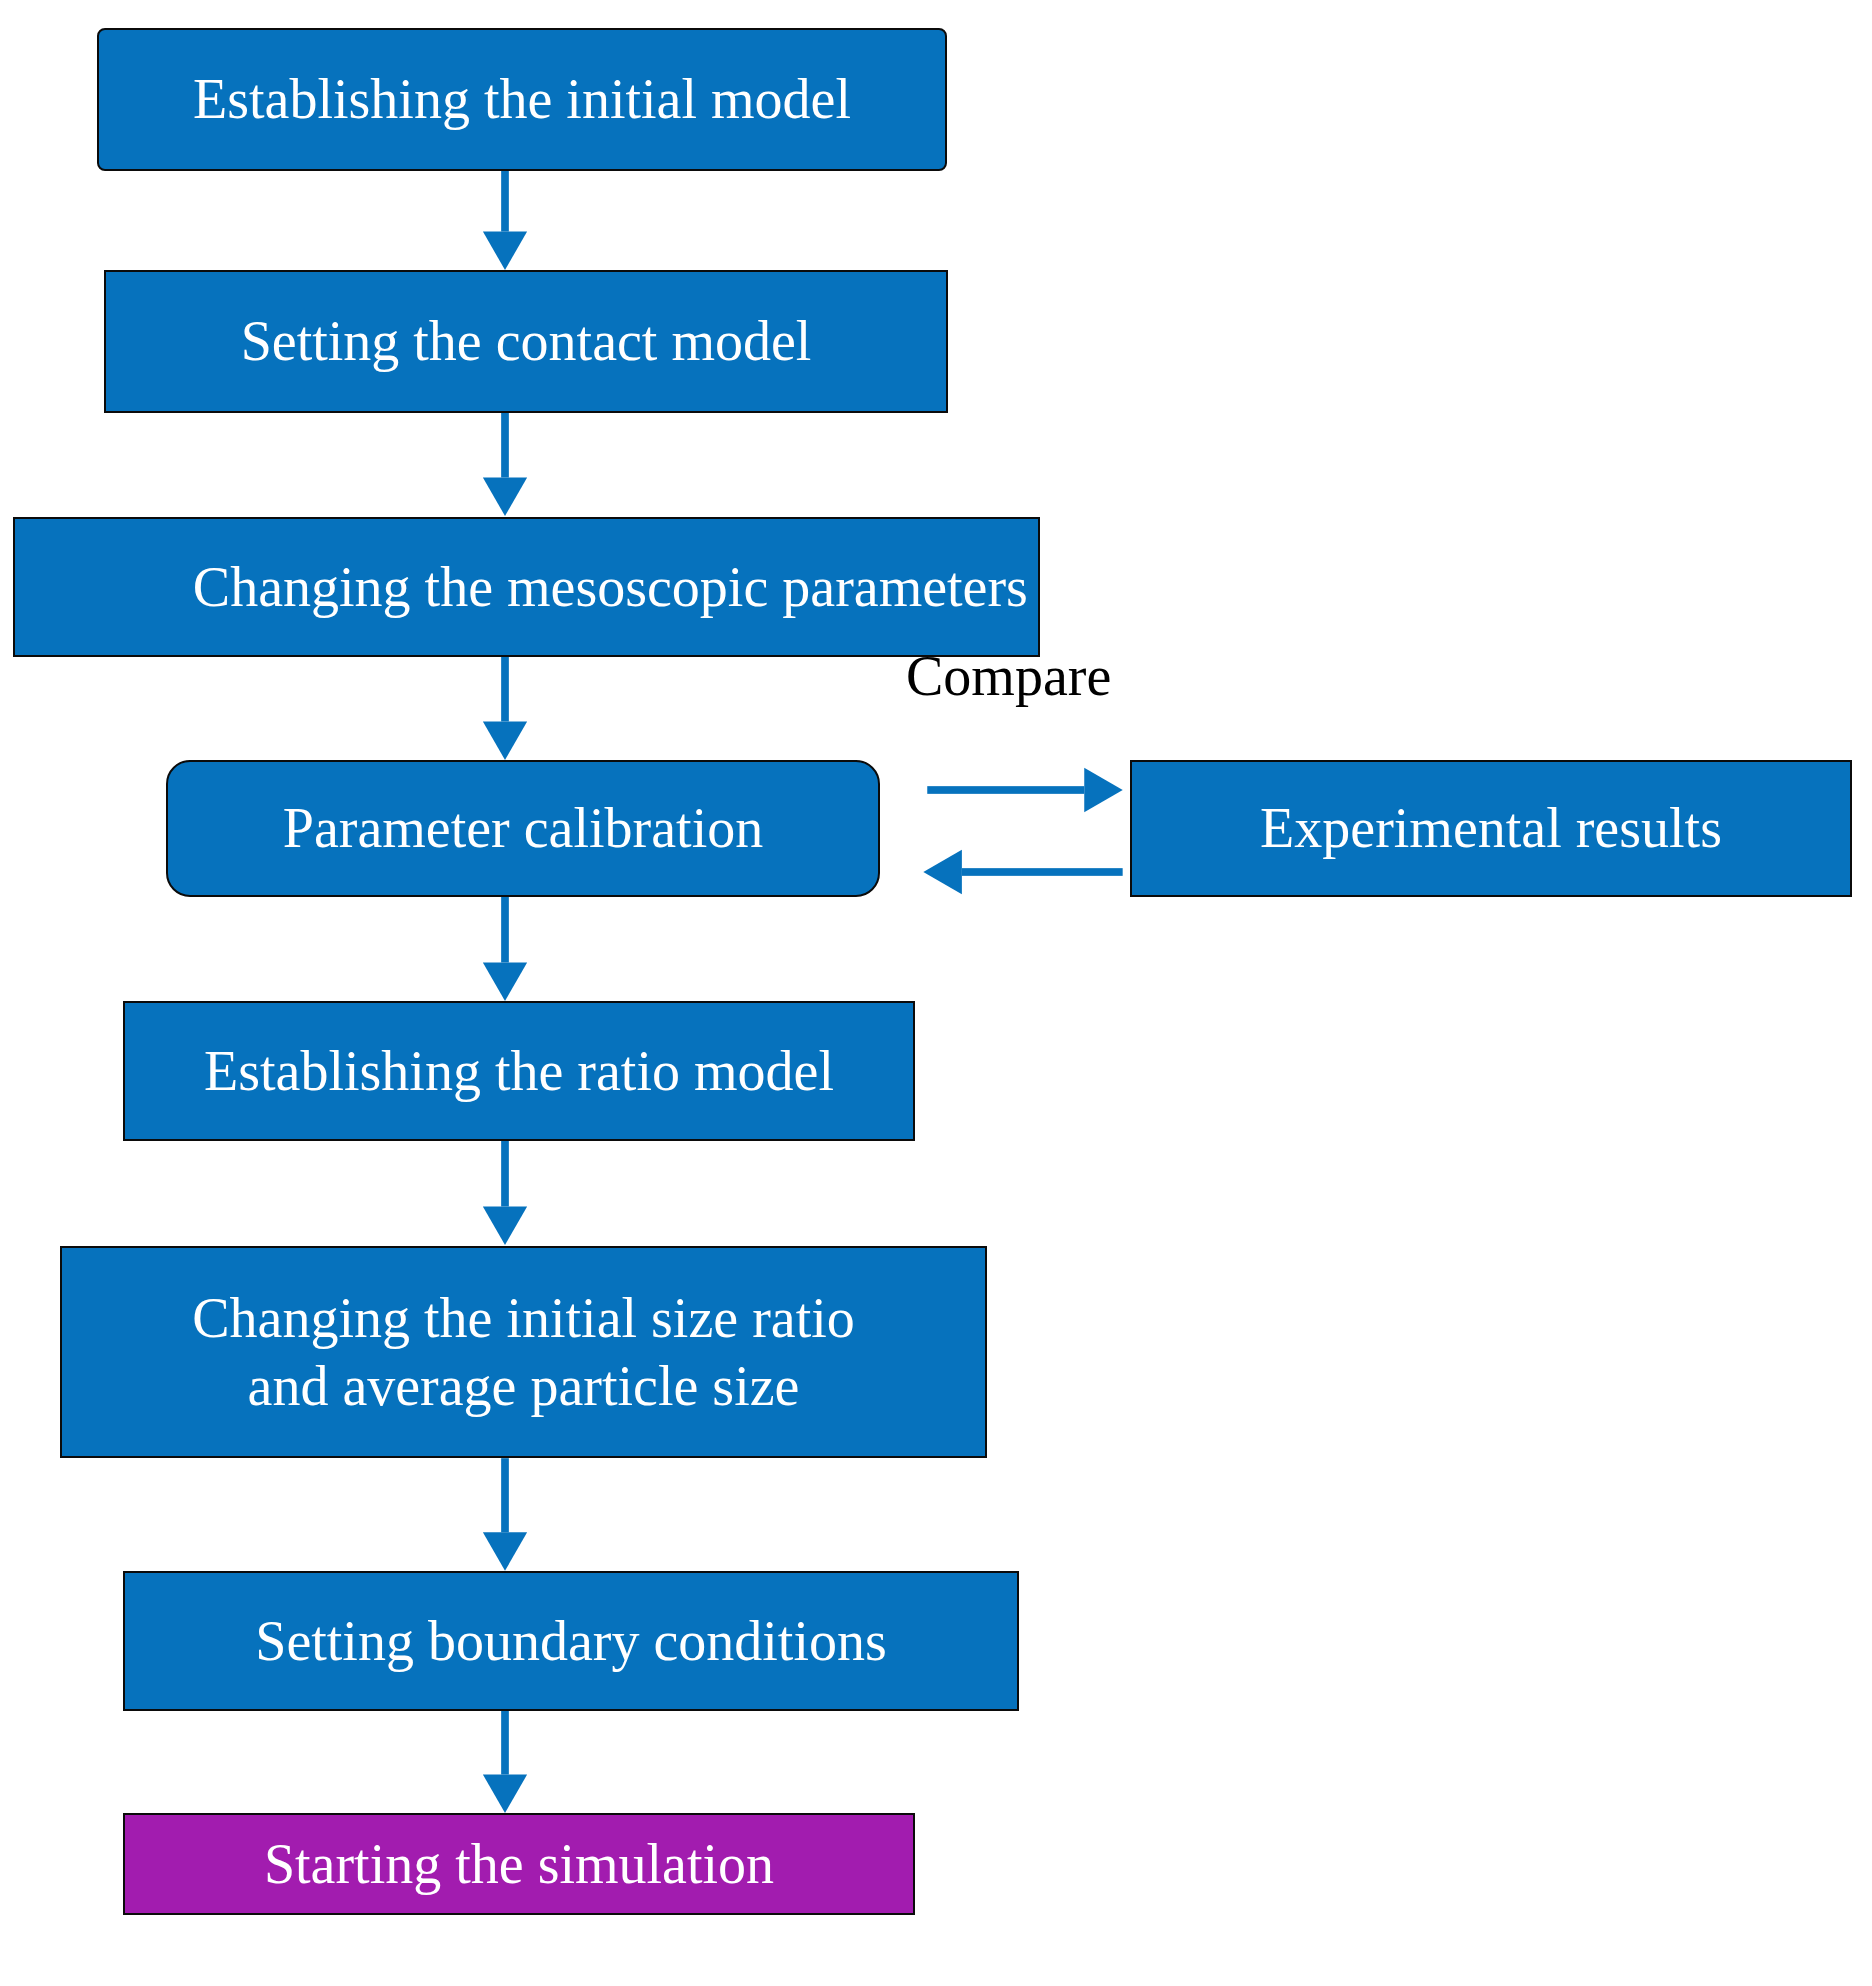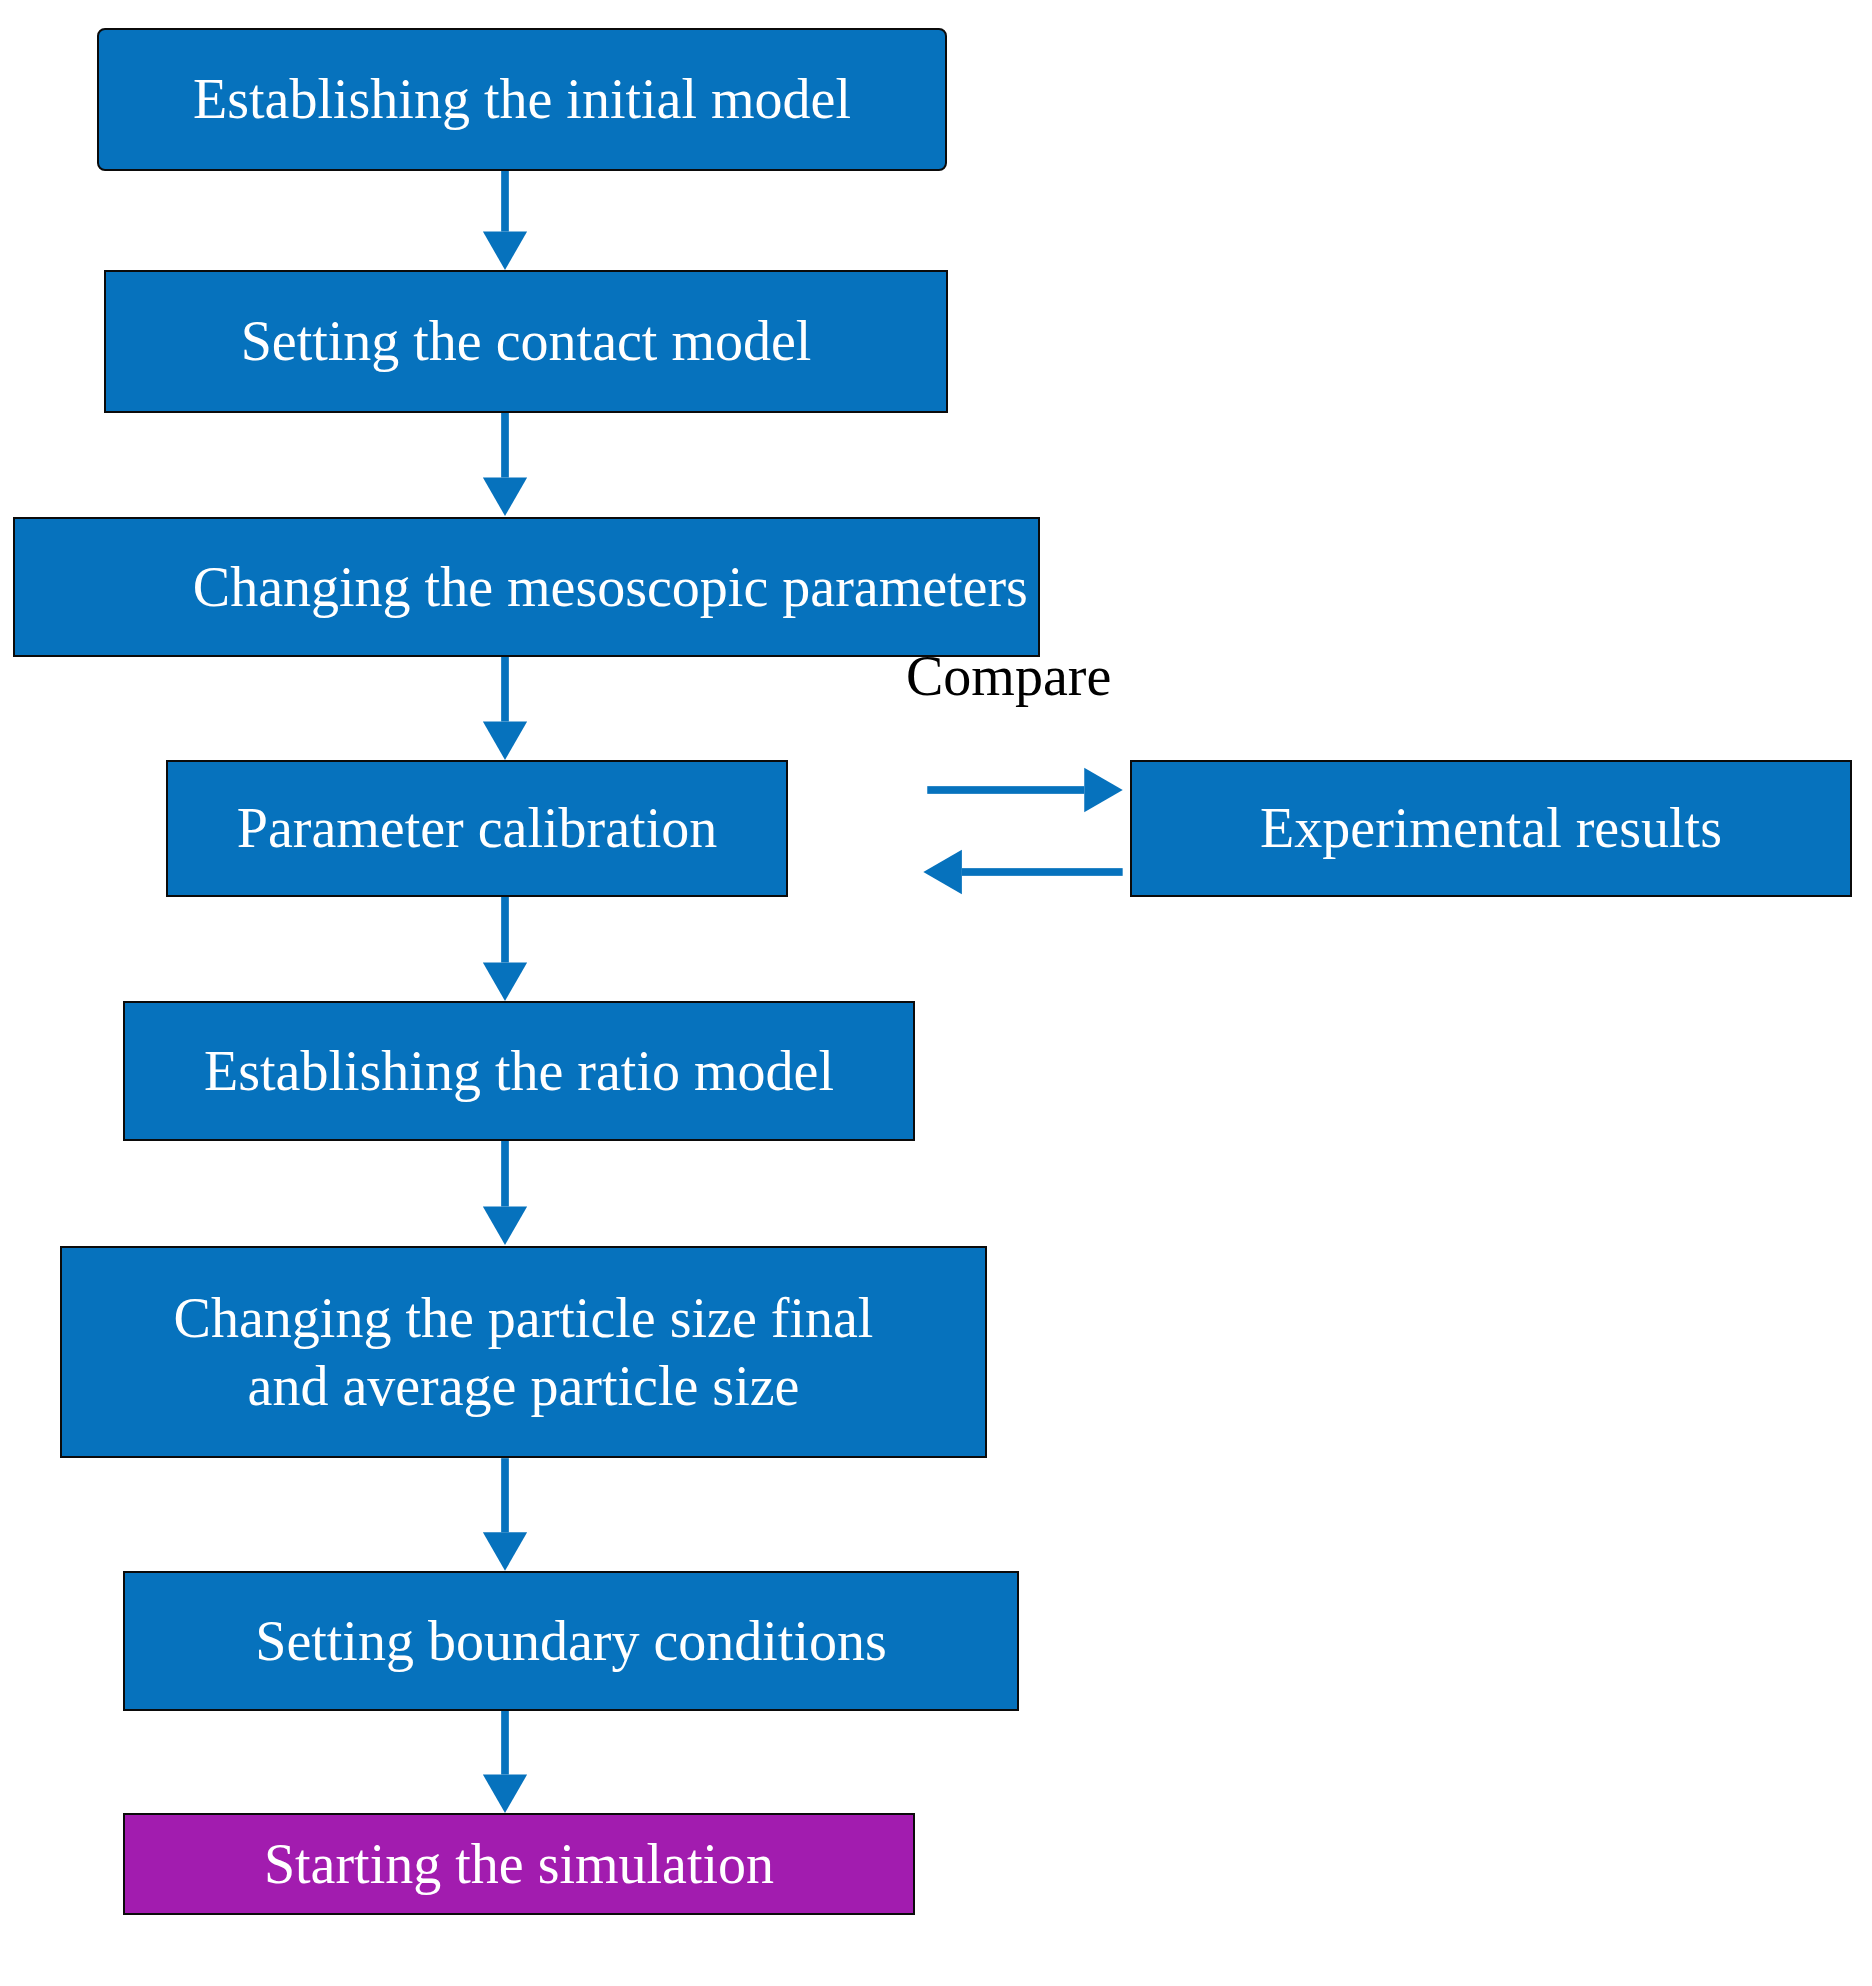--- a/index.html
+++ b/index.html
@@ -123,38 +123,38 @@
       <div class="node" style="left: 104px; top: 270px; width: 844px; height: 143px; font-size: 56px; background: rgb(6, 114, 189); border-color: rgb(11, 11, 11); color: rgb(255, 255, 255);">
         <span class="label">
           <span class="ln">Setting the contact model</span>
         </span>
       </div>
       <div class="node" style="left: 12.6px; top: 517px; width: 1027px; height: 140px; font-size: 56px; background: rgb(6, 114, 189); border-color: rgb(11, 11, 11); color: rgb(255, 255, 255); text-align: right;">
         <span class="label">
           <span class="ln">Changing the mesoscopic parameters</span>
         </span>
       </div>
-      <div class="node" style="left: 166px; top: 760px; width: 622px; height: 137px; font-size: 56px; background: rgb(6, 114, 189); border-color: rgb(11, 11, 11); color: rgb(255, 255, 255);">
+      <div class="node" style="left: 166px; top: 760px; width: 714px; height: 137px; font-size: 56px; background: rgb(6, 114, 189); border-color: rgb(11, 11, 11); color: rgb(255, 255, 255); border-radius: 24px;">
         <span class="label">
           <span class="ln">Parameter calibration</span>
         </span>
       </div>
       <div class="node" style="left: 1130px; top: 760px; width: 722px; height: 137px; font-size: 56px; background: rgb(6, 114, 189); border-color: rgb(11, 11, 11); color: rgb(255, 255, 255);">
         <span class="label">
           <span class="ln">Experimental results</span>
         </span>
       </div>
       <div class="node" style="left: 123px; top: 1001px; width: 792px; height: 140px; font-size: 56px; background: rgb(6, 114, 189); border-color: rgb(11, 11, 11); color: rgb(255, 255, 255);">
         <span class="label">
           <span class="ln">Establishing the ratio model</span>
         </span>
       </div>
       <div class="node" style="left: 60px; top: 1246px; width: 927px; height: 212px; font-size: 56px; background: rgb(6, 114, 189); border-color: rgb(11, 11, 11); color: rgb(255, 255, 255);">
         <span class="label">
-          <span class="ln">Changing the particle size final</span>
+          <span class="ln">Changing the initial size ratio</span>
           <span class="ln">and average particle size</span>
         </span>
       </div>
       <div class="node" style="left: 123px; top: 1571px; width: 896px; height: 140px; font-size: 56px; background: rgb(6, 114, 189); border-color: rgb(11, 11, 11); color: rgb(255, 255, 255);">
         <span class="label">
           <span class="ln">Setting boundary conditions</span>
         </span>
       </div>
       <div class="node" style="left: 123px; top: 1813px; width: 792px; height: 102px; font-size: 56px; background: #a21caf; border-color: rgb(11, 11, 11); color: rgb(255, 255, 255);">
         <span class="label">

